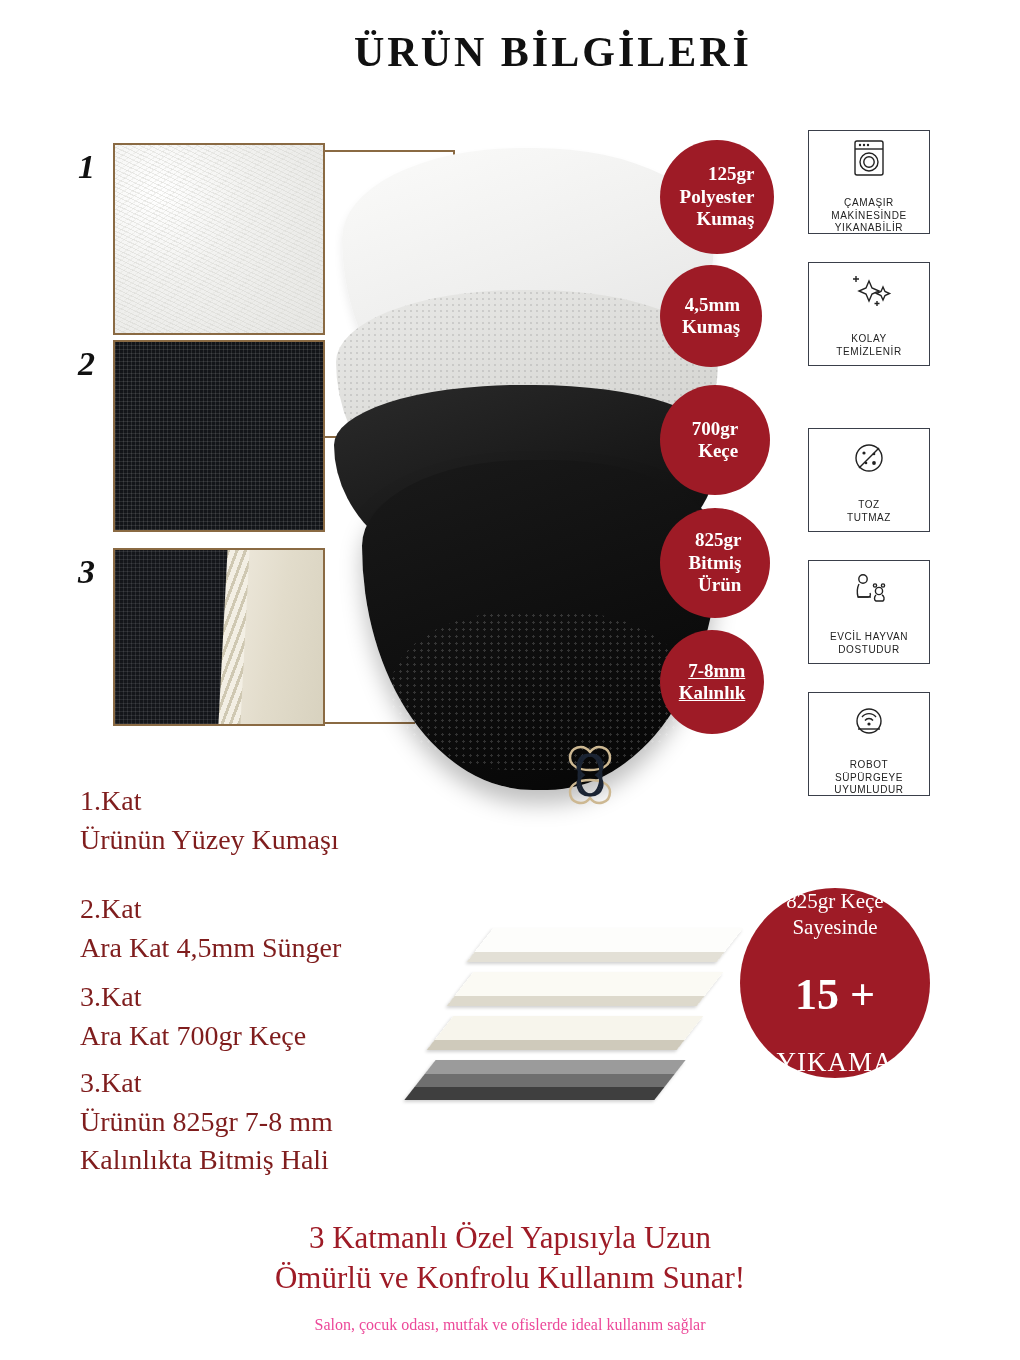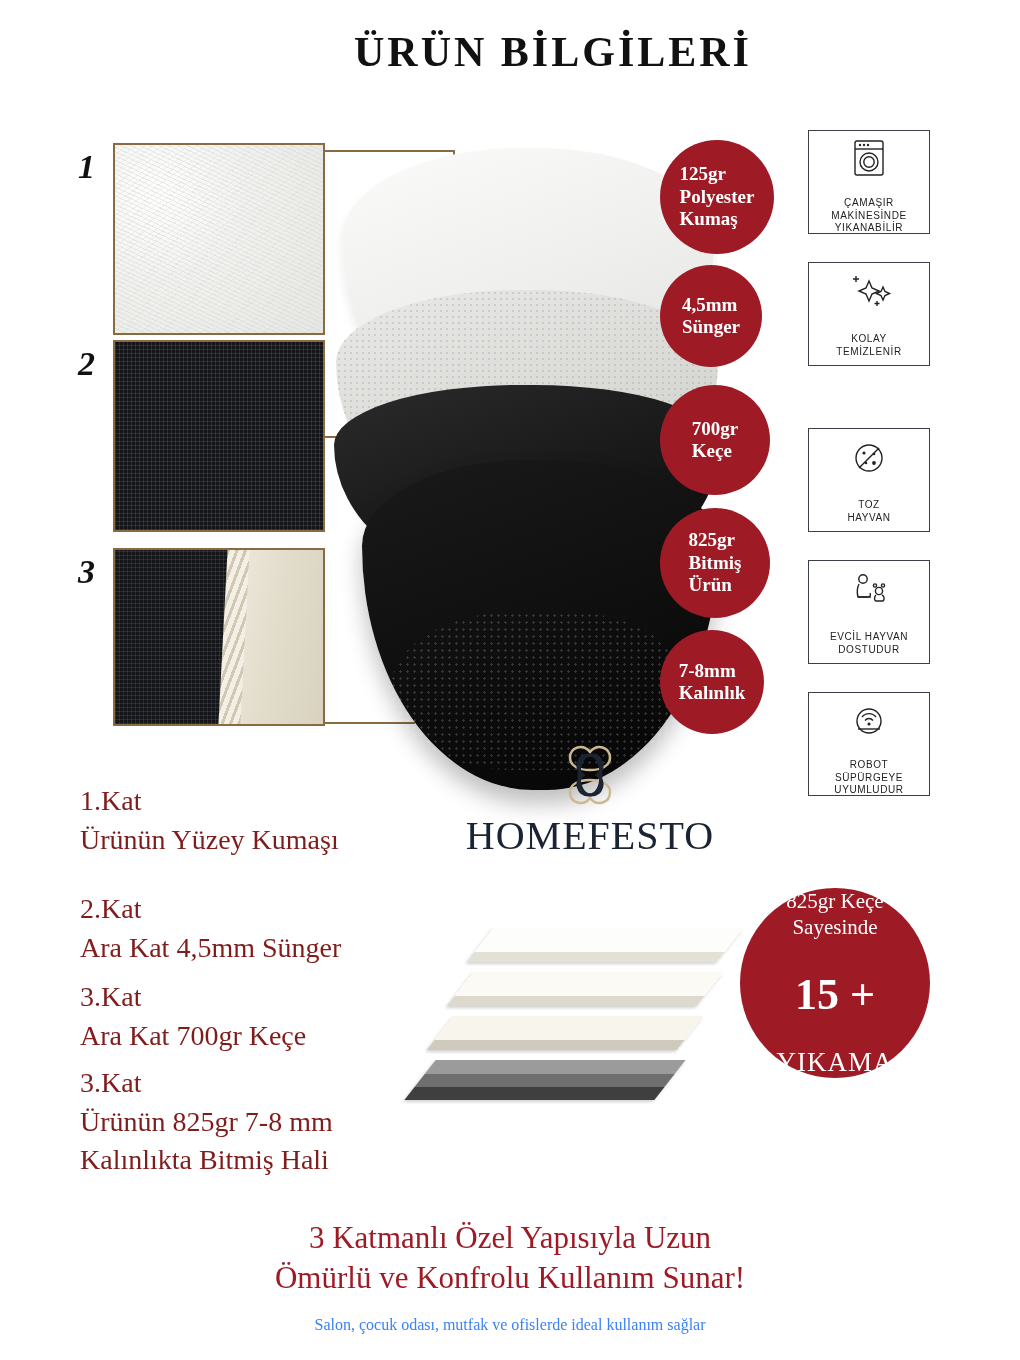--- a/index.html
+++ b/index.html
@@ -143,32 +143,32 @@
 
   
   .bubble {
     position: absolute;
     border-radius: 50%;
     background: #9e1b26;
     color: #fff;
     display: flex;
     align-items: center;
     justify-content: center;
-    text-align: left;
+    text-align: right;
     font-family: "Liberation Serif", serif;
     font-weight: bold;
     line-height: 1.18;
     font-size: 19px;
     white-space: pre-line;
   }
   .b1 { left: 660px; top: 140px; width: 114px; height: 114px; }
   .b2 { left: 660px; top: 265px; width: 102px; height: 102px; }
   .b3 { left: 660px; top: 385px; width: 110px; height: 110px; }
   .b4 { left: 660px; top: 508px; width: 110px; height: 110px; }
-  .b5 { left: 660px; top: 630px; width: 104px; height: 104px; }
+  .b5 { left: 660px; top: 630px; width: 104px; height: 104px; text-decoration: underline; }
 
   
   .feature {
     position: absolute;
     left: 808px;
     width: 122px;
     height: 104px;
     border: 1px solid #3a3f4a;
     box-sizing: border-box;
     display: flex;
@@ -263,21 +263,21 @@
     color: #9e1b26;
     font-family: "Liberation Serif", serif;
     font-size: 31px;
     line-height: 1.3;
     white-space: pre-line;
   }
   .footer-sub {
     position: absolute;
     left: 0; top: 1316px; width: 1020px;
     text-align: center;
-    color: #3b82f6;
+    color: #ec4899;
     font-family: "Liberation Serif", serif;
     font-size: 16px;
   }
 </style>
 </head>
 <body>
 
 <div class="page-title">ÜRÜN BİLGİLERİ</div>
 
 <div class="connector" style="left:325px; top:150px; width:130px;"></div>
@@ -302,21 +302,21 @@
   <div class="mat-layer mat-top"></div>
   <div class="mat-layer mat-foam"></div>
   <div class="mat-layer mat-felt"></div>
   <div class="mat-layer mat-base"></div>
 </div>
 
 <div class="bubble b1">125gr
 Polyester
 Kumaş</div>
 <div class="bubble b2">4,5mm
-Sünger</div>
+Kumaş</div>
 <div class="bubble b3">700gr
 Keçe</div>
 <div class="bubble b4">825gr
 Bitmiş
 Ürün</div>
 <div class="bubble b5">7-8mm
 Kalınlık</div>
 
 <div class="feature f1">
   <div class="ficon">
@@ -353,21 +353,21 @@
     <svg width="40" height="38" viewBox="0 0 40 38" fill="none" stroke="#222" stroke-width="1.4">
       <circle cx="20" cy="19" r="13"></circle>
       <line x1="10" y1="29" x2="30" y2="9"></line>
       <circle cx="15" cy="14" r="1.6" fill="#222" stroke="none"></circle>
       <circle cx="25" cy="15" r="1.3" fill="#222" stroke="none"></circle>
       <circle cx="17" cy="24" r="1.3" fill="#222" stroke="none"></circle>
       <circle cx="25" cy="24" r="1.9" fill="#222" stroke="none"></circle>
     </svg>
   </div>
   <div class="flabel">TOZ
-HAYVAN</div>
+TUTMAZ</div>
 </div>
 
 <div class="feature f4">
   <div class="ficon">
     <svg width="44" height="38" viewBox="0 0 44 38" fill="none" stroke="#222" stroke-width="1.4">
       <circle cx="16" cy="8" r="4.2"></circle>
       <path d="M12 13 c-2 4 -2 9 -1 13 h10 c2 0 3 -2 2 -4"></path>
       <path d="M11 26 h13"></path>
       <circle cx="32" cy="20" r="3.6"></circle>
       <path d="M29 24 c-2 2 -2 5 0 6 h7 c2 -2 1 -5 -1 -6"></path>
@@ -406,21 +406,20 @@
 
 <div class="logo-wrap">
   <div class="logo-mark">
     <svg width="74" height="70" viewBox="0 0 74 70" fill="none">
       <path d="M37 12 c-7 -9 -20 -5 -20 6 c0 8 9 12 20 12 c11 0 20 -4 20 -12 c0 -11 -13 -15 -20 -6z" fill="none" stroke="#cdb892" stroke-width="2.5"></path>
       <path d="M37 58 c-7 9 -20 5 -20 -6 c0 -8 9 -12 20 -12 c11 0 20 4 20 12 c0 11 -13 15 -20 6z" fill="none" stroke="#cdb892" stroke-width="2.5"></path>
       <path d="M30 35 c-9 -7 -5 -20 6 -20 c8 0 12 9 12 20 c0 11 -4 20 -12 20 c-11 0 -15 -13 -6 -20z" fill="none" stroke="#1b2433" stroke-width="3"></path>
       <path d="M44 35 c9 -7 5 -20 -6 -20 c-8 0 -12 9 -12 20 c0 11 4 20 12 20 c11 0 15 -13 6 -20z" fill="none" stroke="#1b2433" stroke-width="3"></path>
     </svg>
   </div>
-  <div class="logo-text">HOMEFESTO</div>
 </div>
 
 <div class="stack">
   <div class="slab slab1"></div>
   <div class="slab slab2"></div>
   <div class="slab slab3"></div>
   <div class="slab slab4"></div>
 </div>
 
 <div class="wash-badge">

